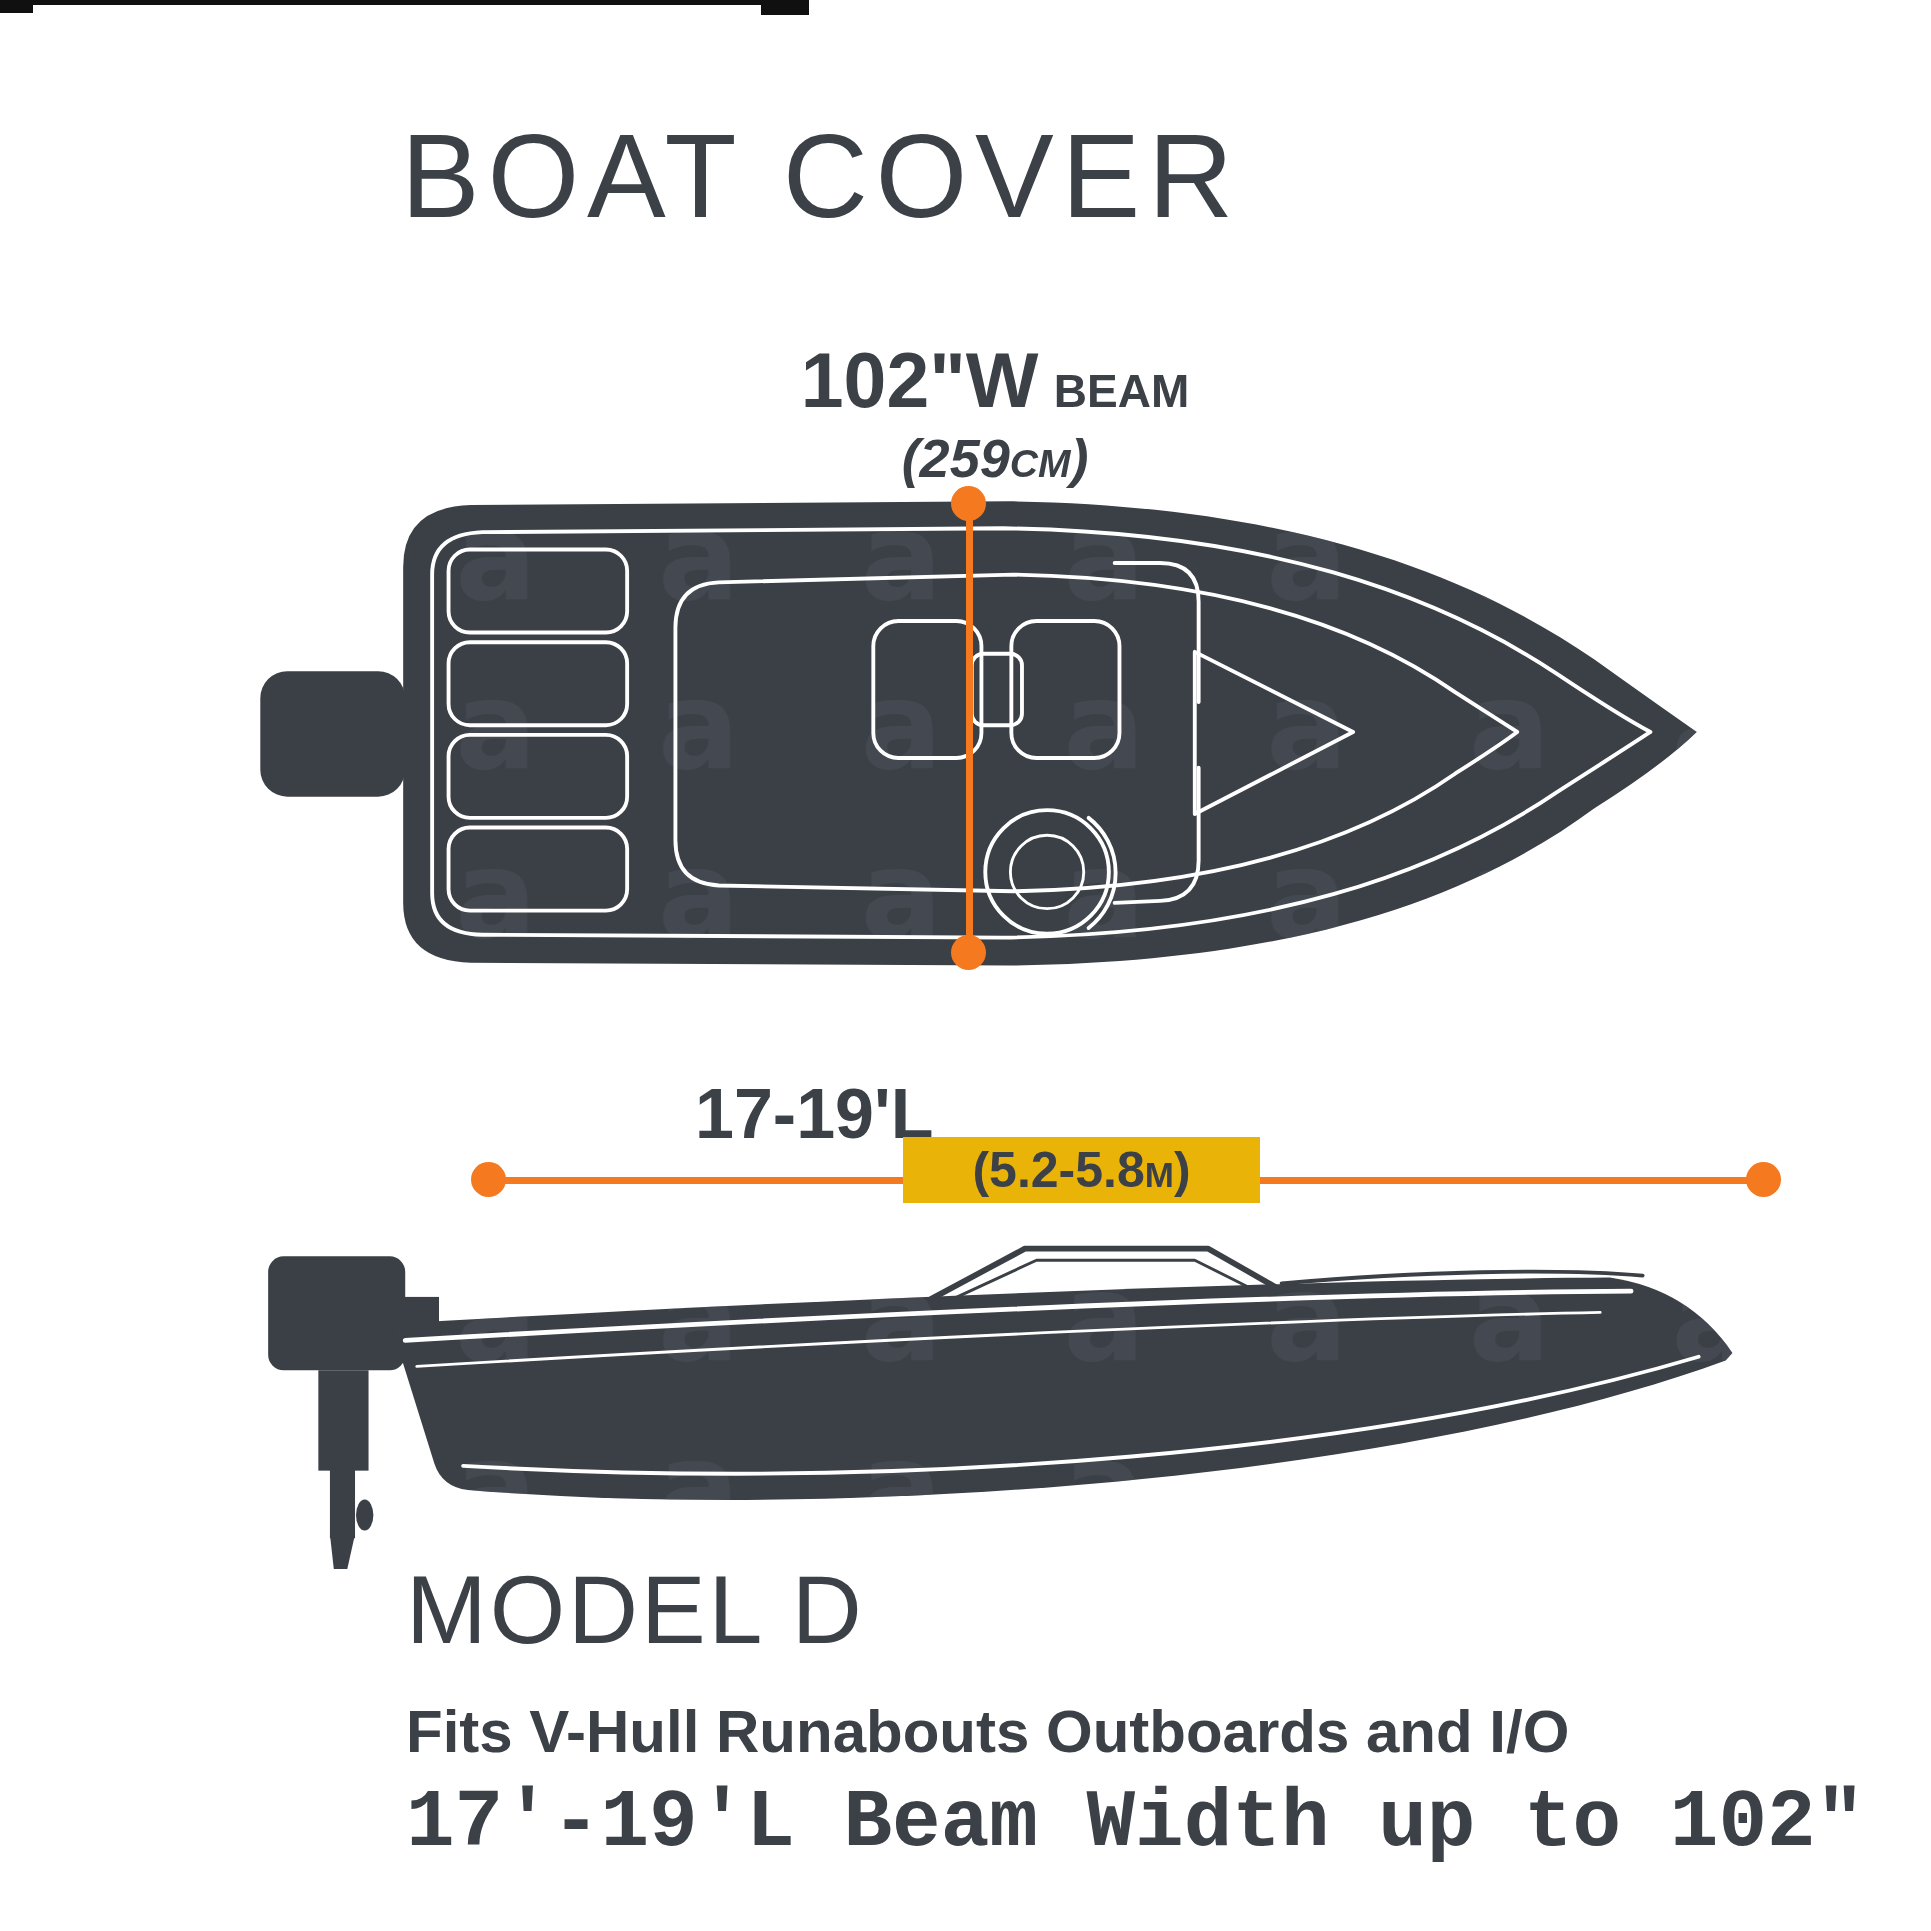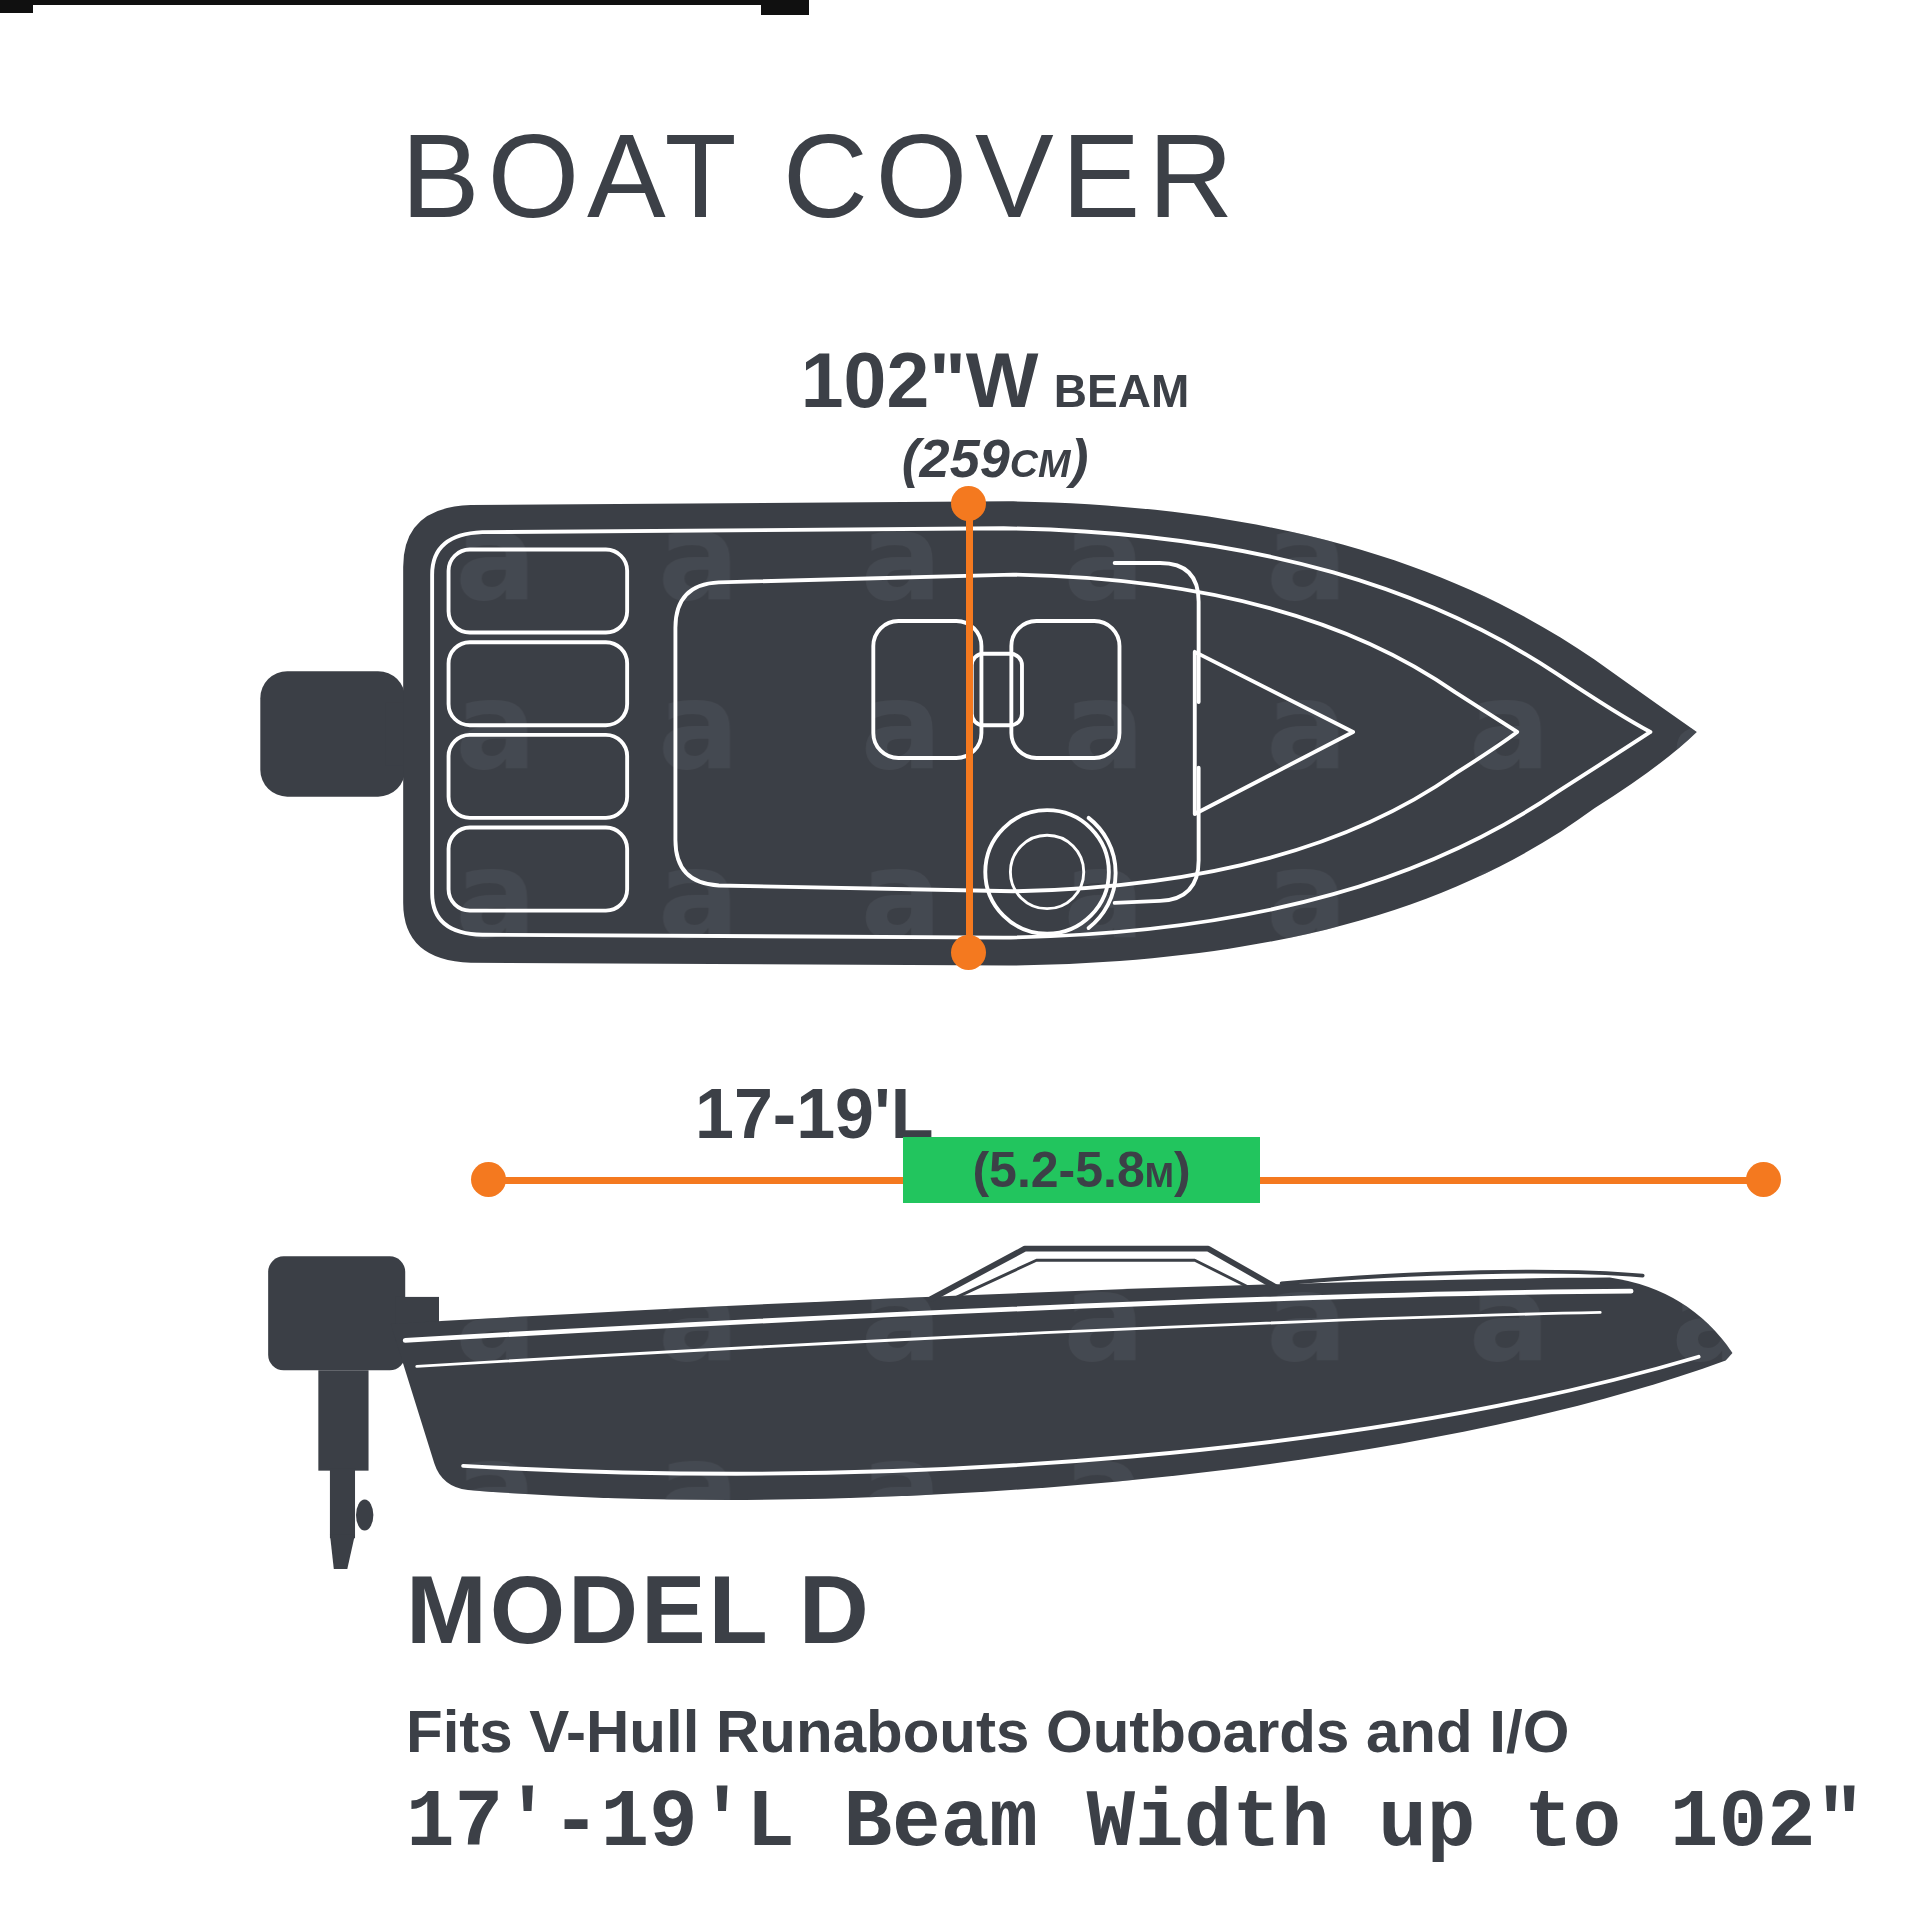--- a/index.html
+++ b/index.html
@@ -19,28 +19,28 @@
   
   #title{left:401px;top:108px;font-size:118px;font-weight:400;letter-spacing:7.7px;white-space:nowrap;}
   
   #beam-label{left:512px;top:336px;width:966px;text-align:center;font-weight:700;white-space:nowrap;}
   #beam-label .big{font-size:77px;}
   #beam-label .small-caps{font-size:46px;margin-left:15.4px;}
   #beam-metric{left:512px;top:427px;width:966px;text-align:center;font-weight:700;font-size:54px;white-space:nowrap;font-style:italic;}
   #beam-metric .unit{font-size:39px;}
   
   #len-label{left:695px;top:1074px;width:772px;text-align:left;font-weight:700;font-size:70px;white-space:nowrap;}
-  #len-metric{left:903px;top:1137px;width:357px;text-align:center;font-weight:700;font-size:50px;background:#22c55e;z-index:3;padding:3.9px 0;white-space:nowrap;}
+  #len-metric{left:903px;top:1137px;width:357px;text-align:center;font-weight:700;font-size:50px;background:#eab308;z-index:3;padding:3.9px 0;white-space:nowrap;}
   #len-metric .unit{font-size:35px;}
   
   .orange-line-v{left:966px;top:503px;width:6.8px;height:449px;background:var(--orange);z-index:2;}
   .orange-line-h{left:489px;top:1177px;width:1274px;height:6.8px;background:var(--orange);z-index:2;}
   .dot{width:35px;height:35px;border-radius:50%;background:var(--orange);z-index:2;}
   
-  #footer-model{left:406px;top:1554px;font-size:97px;font-weight:700;letter-spacing:2.9px;white-space:nowrap;text-align:right;}
+  #footer-model{left:406px;top:1554px;font-size:97px;font-weight:400;letter-spacing:2.9px;white-space:nowrap;text-align:right;}
   #footer-fits{left:406px;top:1697px;font-size:60px;font-weight:700;white-space:nowrap;}
   #footer-size{left:406px;top:1778px;font-size:81px;font-weight:700;white-space:nowrap;font-family:Liberation Mono, monospace;}
   svg{position:absolute;overflow:visible;}
   #top-view-svg{left:241px;top:478px;}
   #side-view-svg{left:241px;top:1239px;}
 </style>
 </head>
 <body>
 
 <div class="abs artifact" style="left:0;top:0;width:778px;height:4.8px;"></div>

